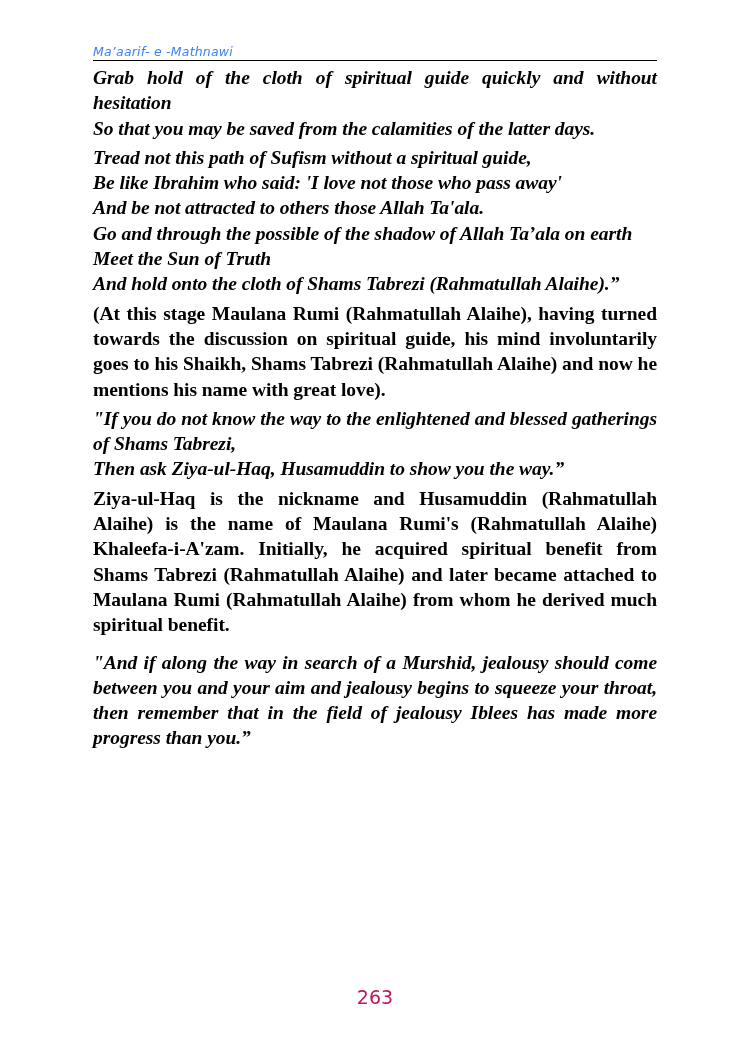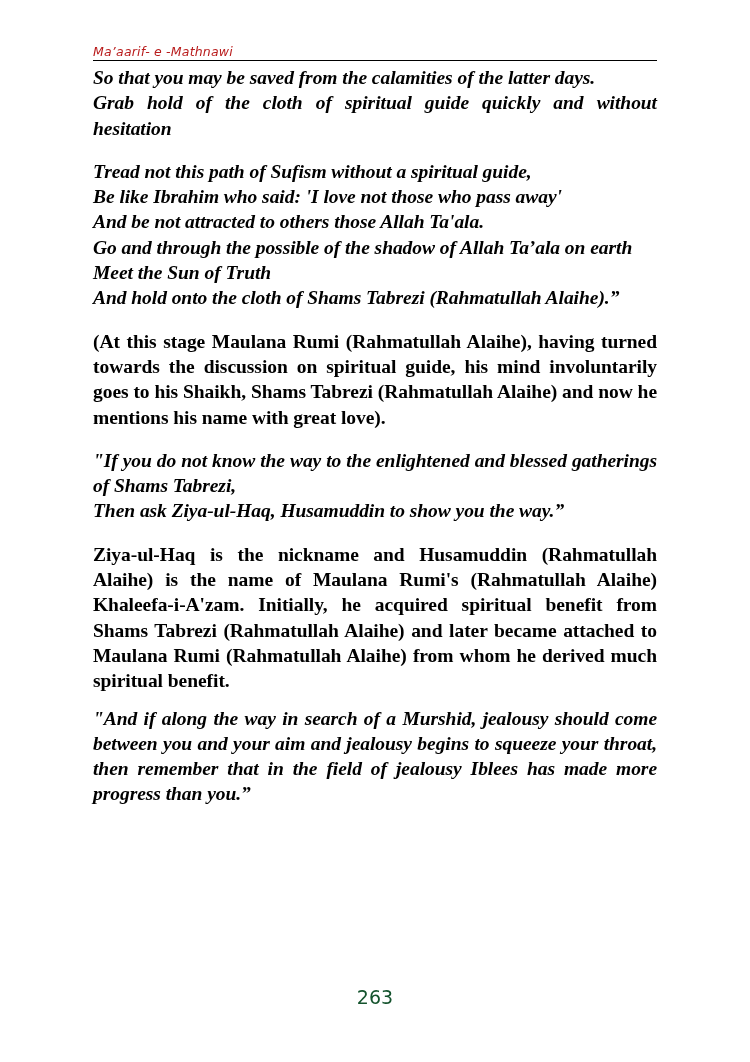--- a/index.html
+++ b/index.html
@@ -26,39 +26,39 @@
   }
 
   
   .header {
     font-family: "DejaVu Sans", "Liberation Sans", sans-serif;
     font-style: italic;
     font-size: 12.5px;
     font-weight: 400;
     letter-spacing: 0.2px;
     line-height: 15px;
-    color: #b91c1c;
+    color: #3b82f6;
     white-space: nowrap;
   }
 
   .header-rule {
     width: 564px;
     height: 0;
     border-top: 1.6px solid #000000;
     margin-top: 1px;
     margin-bottom: 4px;
   }
 
   
   .block {
     margin: 0;
   }
 
   .block + .block {
-    margin-top: 18px;
+    margin-top: 4px;
   }
 
   
   .verse {
     font-style: italic;
     font-weight: 700;
     font-size: 19.5px;
     line-height: 25.3px;
     text-align: justify;
     letter-spacing: -0.05px;
@@ -90,38 +90,38 @@
   
   .folio {
     position: absolute;
     left: 0;
     right: 0;
     top: 986px;
     text-align: center;
     font-family: "DejaVu Sans", "Liberation Sans", sans-serif;
     font-size: 19px;
     font-weight: 400;
-    color: #14532d;
+    color: #be185d;
   }
 </style>
 </head>
 <body>
 
 <div class="page">
 
   <div class="content">
 
     <div class="header">Ma’aarif- e -Mathnawi</div>
 
     <div class="header-rule"></div>
 
     <div id="body-blocks">
         <div class="block verse">
+          <p class="verse-line">Grab hold of the cloth of spiritual guide quickly and without hesitation</p>
           <p class="verse-line">So that you may be saved from the calamities of the latter days.</p>
-          <p class="verse-line">Grab hold of the cloth of spiritual guide quickly and without hesitation</p>
         </div>
         <div class="block verse">
           <p class="verse-line">Tread not this path of Sufism without a spiritual guide,</p>
           <p class="verse-line">Be like Ibrahim who said: 'I love not those who pass away'</p>
           <p class="verse-line">And be not attracted to others those Allah Ta'ala.</p>
           <p class="verse-line">Go and through the possible of the shadow of Allah Ta’ala on earth</p>
           <p class="verse-line">Meet the Sun of Truth</p>
           <p class="verse-line">And hold onto the cloth of Shams Tabrezi (Rahmatullah Alaihe).”</p>
         </div>
         <div class="block prose">(At this stage Maulana Rumi (Rahmatullah Alaihe), having turned towards the discussion on spiritual guide, his mind involuntarily goes to his Shaikh, Shams Tabrezi (Rahmatullah Alaihe) and now he mentions his name with great love).</div>

